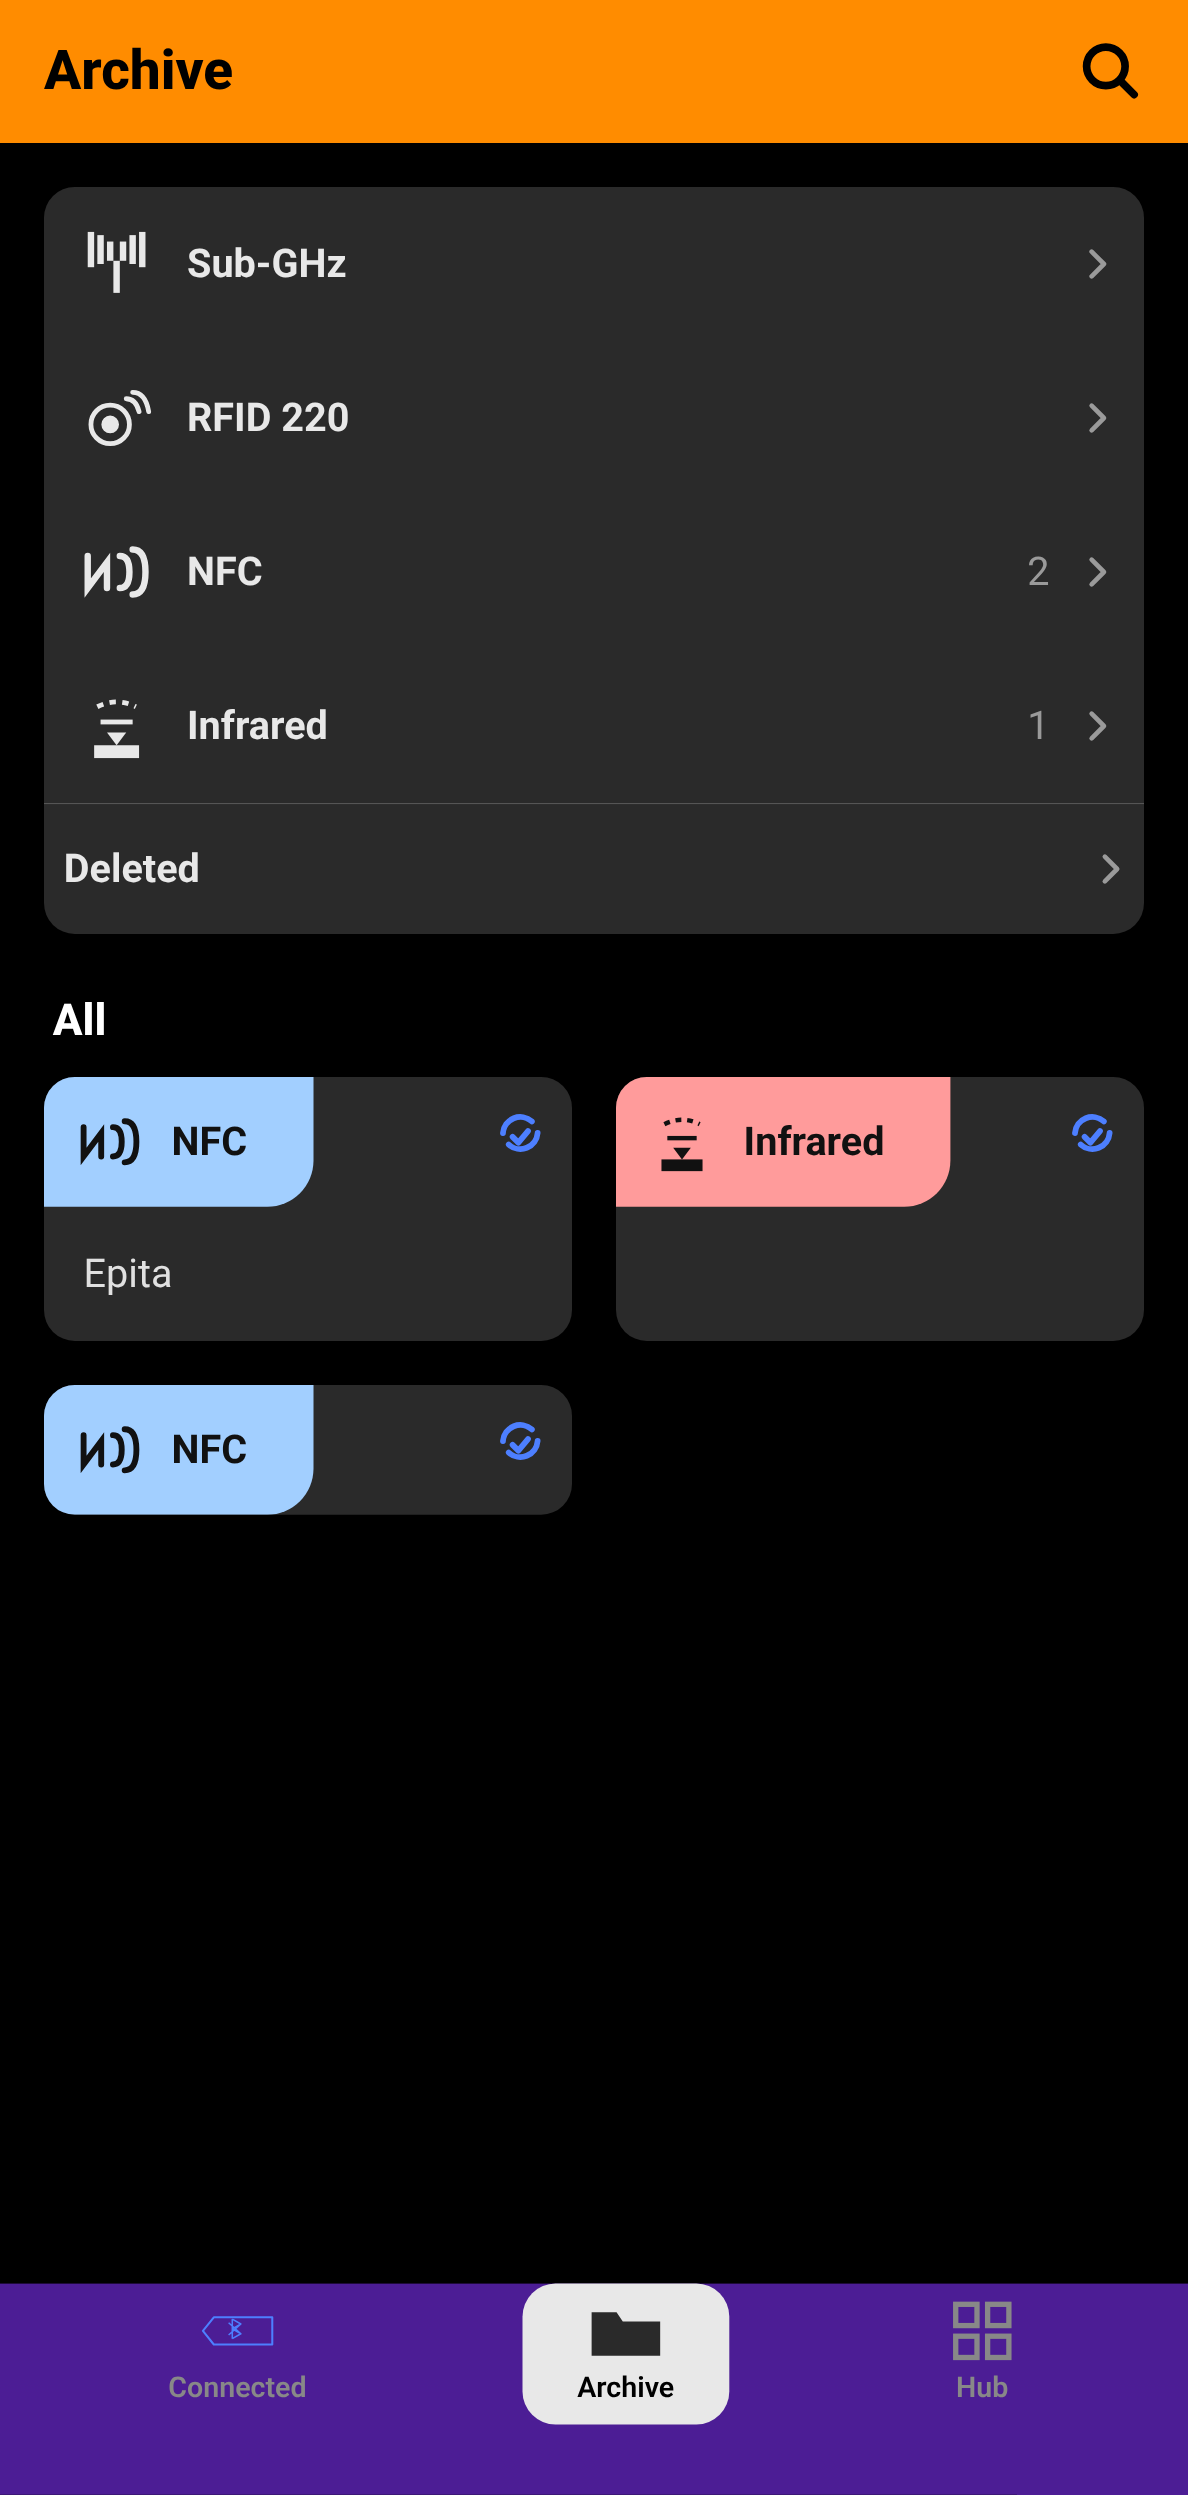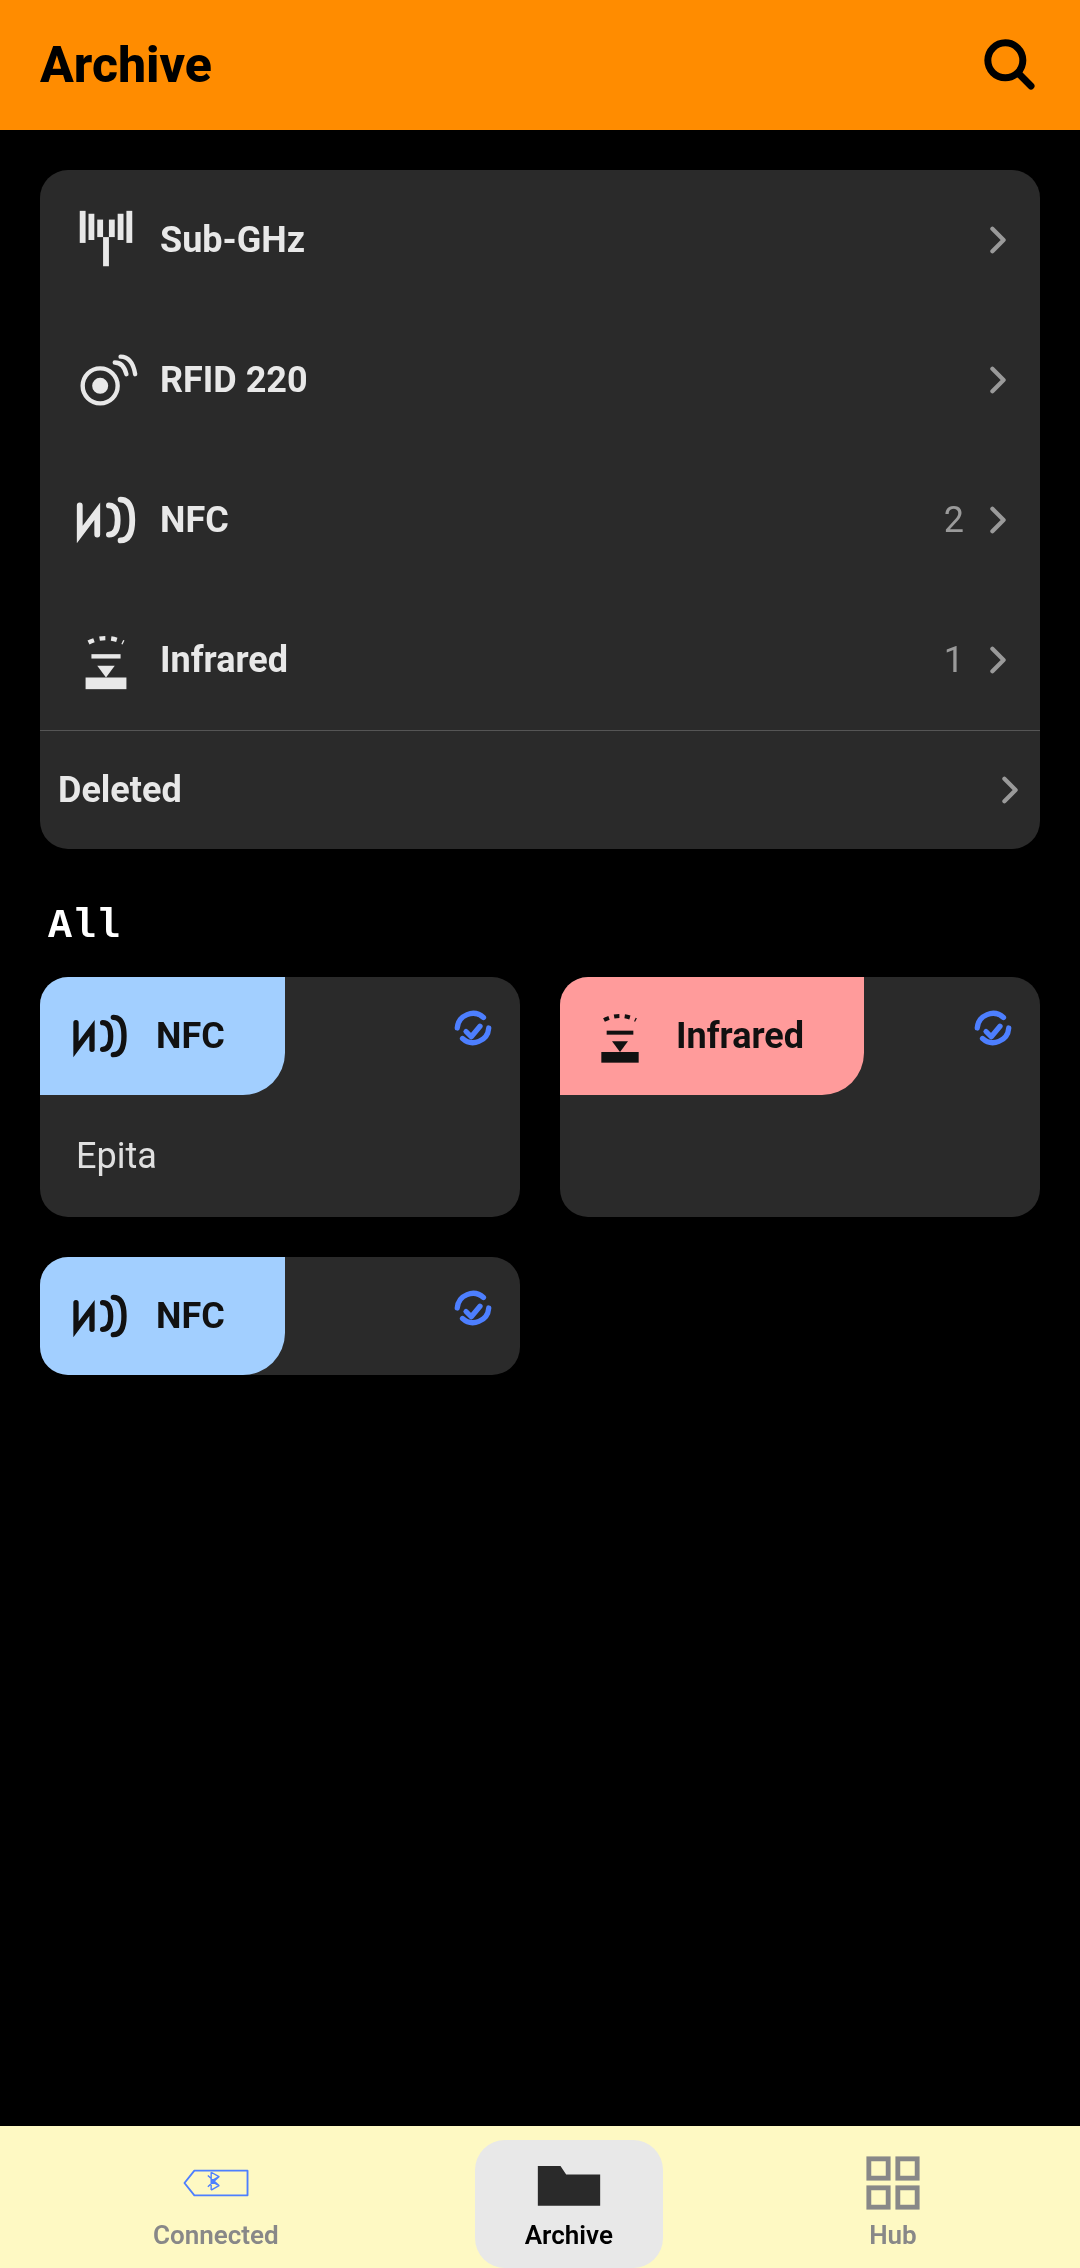--- a/index.html
+++ b/index.html
@@ -36,21 +36,21 @@
     }
     .folder-list {
       background: #2a2a2a;
       border-radius: 28px;
       overflow: hidden;
     }
     .folder-item {
       display: flex;
       align-items: center;
       padding: 34px 30px;
-      gap: 18px;
+      gap: 28px;
       cursor: pointer;
     }
     .folder-icon {
       width: 72px;
       height: 72px;
       display: flex;
       align-items: center;
       justify-content: center;
       flex-shrink: 0;
     }
@@ -77,21 +77,20 @@
       background: #555;
     }
     .deleted-item {
       padding: 38px 18px;
     }
     .section-title {
       font-size: 40px;
       font-weight: 800;
       color: #fff;
       margin: 55px 0 28px 8px;
-      font-family: Liberation Mono, monospace;
     }
     .cards {
       display: grid;
       grid-template-columns: 1fr 1fr;
       gap: 40px;
     }
     .card {
       background: #2a2a2a;
       border-radius: 28px;
       overflow: hidden;
@@ -129,24 +128,24 @@
     .card-name {
       padding: 40px 36px;
       font-size: 36px;
       color: #e0e0e0;
     }
     .bottom-nav {
       position: absolute;
       bottom: 0;
       left: 0;
       right: 0;
-      height: 142px;
-      background: #fef9c3;
-      display: flex;
-      align-items: flex-end;
+      height: 192px;
+      background: #4c1d95;
+      display: flex;
+      align-items: flex-start;
       justify-content: space-around;
       padding: 0 30px;
     }
     .nav-item {
       display: flex;
       flex-direction: column;
       align-items: center;
       gap: 12px;
       padding: 18px 50px;
       border-radius: 30px;

